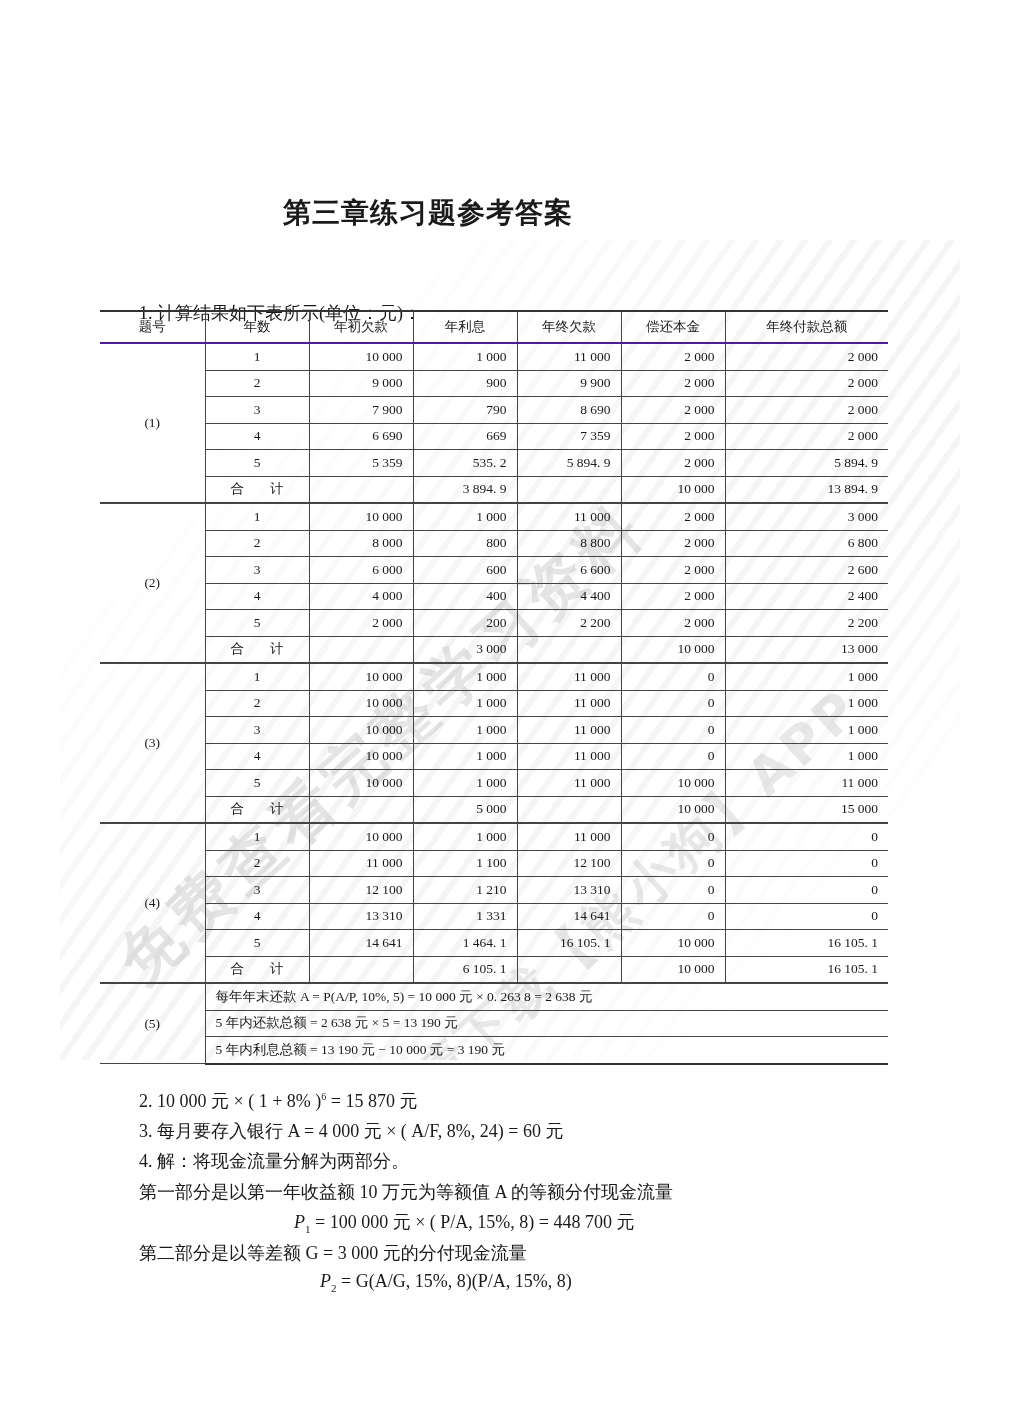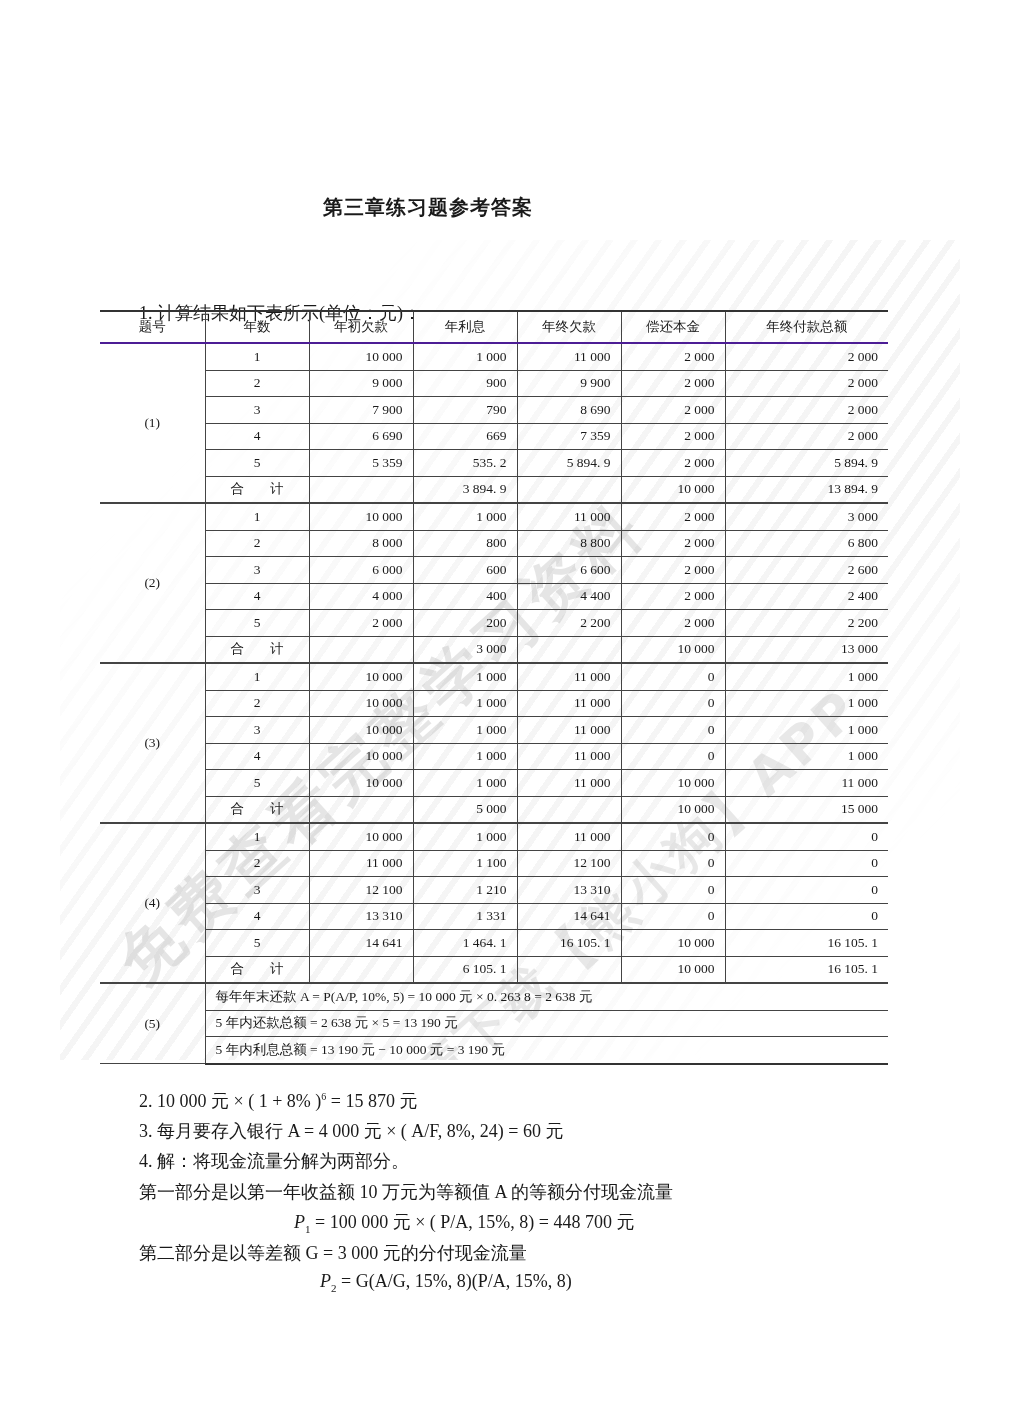--- a/index.html
+++ b/index.html
@@ -25,21 +25,21 @@
     color: rgba(180,180,180,0.35); white-space: nowrap; letter-spacing: 6px;
   }
   .wm-text2 {
     position: absolute; left: 340px; top: 820px;
     transform-origin: left top; transform: rotate(-42deg);
     font-family: "DejaVu Sans", sans-serif; font-weight: bold; font-size: 52px;
     color: rgba(180,180,180,0.3); white-space: nowrap; letter-spacing: 4px;
   }
   .title {
     position: absolute; left: 0; width: 856px; top: 194px; text-align: center;
-    font-family: "DejaVu Sans", sans-serif; font-weight: bold; font-size: 20px; letter-spacing: 1px;
+    font-family: "DejaVu Sans", sans-serif; font-weight: bold; font-size: 28px; letter-spacing: 1px;
     z-index: 1;
   }
   .para {
     position: absolute; left: 139px; font-size: 18px; white-space: nowrap; z-index: 1;
   }
   .para.indent1 { left: 294px; }
   .para.indent2 { left: 320px; }
   table.ans {
     position: absolute; left: 100px; top: 310px; width: 788px;
     border-collapse: collapse; font-size: 13.5px; z-index: 1;

